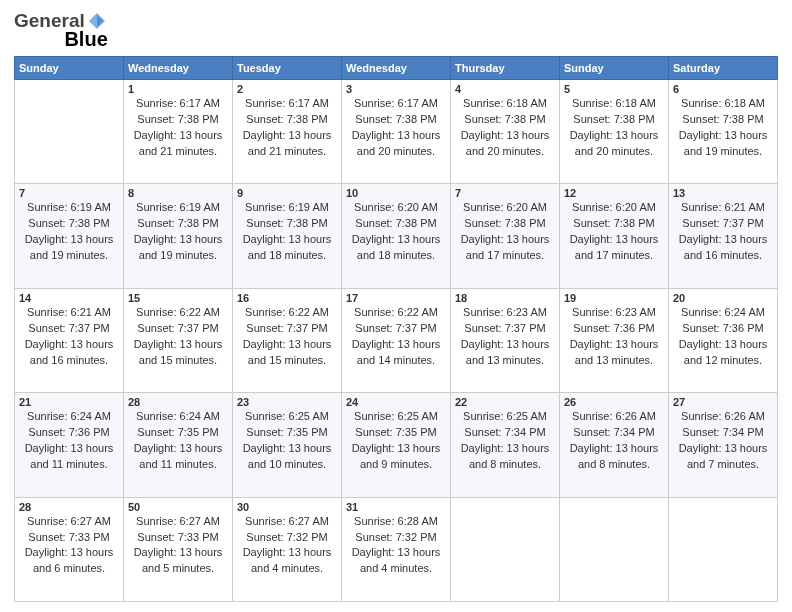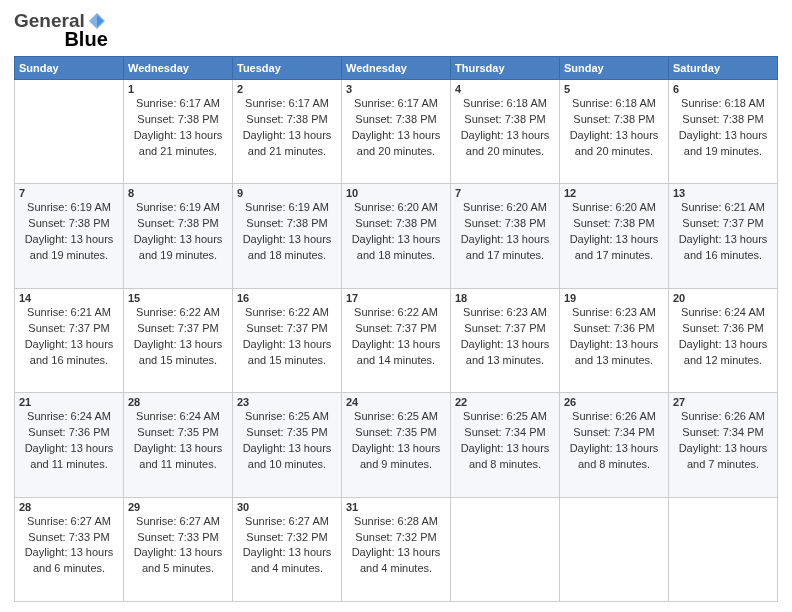--- a/index.html
+++ b/index.html
@@ -235,21 +235,21 @@
             <div class="day-number">27</div>
             <div class="day-info">Sunrise: 6:26 AM<br>Sunset: 7:34 PM<br>Daylight: 13 hours<br>and 7 minutes.</div>
           </td>
         </tr>
         <tr>
           <td>
             <div class="day-number">28</div>
             <div class="day-info">Sunrise: 6:27 AM<br>Sunset: 7:33 PM<br>Daylight: 13 hours<br>and 6 minutes.</div>
           </td>
           <td>
-            <div class="day-number">29</div>
+            <div class="day-number">50</div>
             <div class="day-info">Sunrise: 6:27 AM<br>Sunset: 7:33 PM<br>Daylight: 13 hours<br>and 5 minutes.</div>
           </td>
           <td>
             <div class="day-number">30</div>
             <div class="day-info">Sunrise: 6:27 AM<br>Sunset: 7:32 PM<br>Daylight: 13 hours<br>and 4 minutes.</div>
           </td>
           <td>
             <div class="day-number">31</div>
             <div class="day-info">Sunrise: 6:28 AM<br>Sunset: 7:32 PM<br>Daylight: 13 hours<br>and 4 minutes.</div>
           </td>

